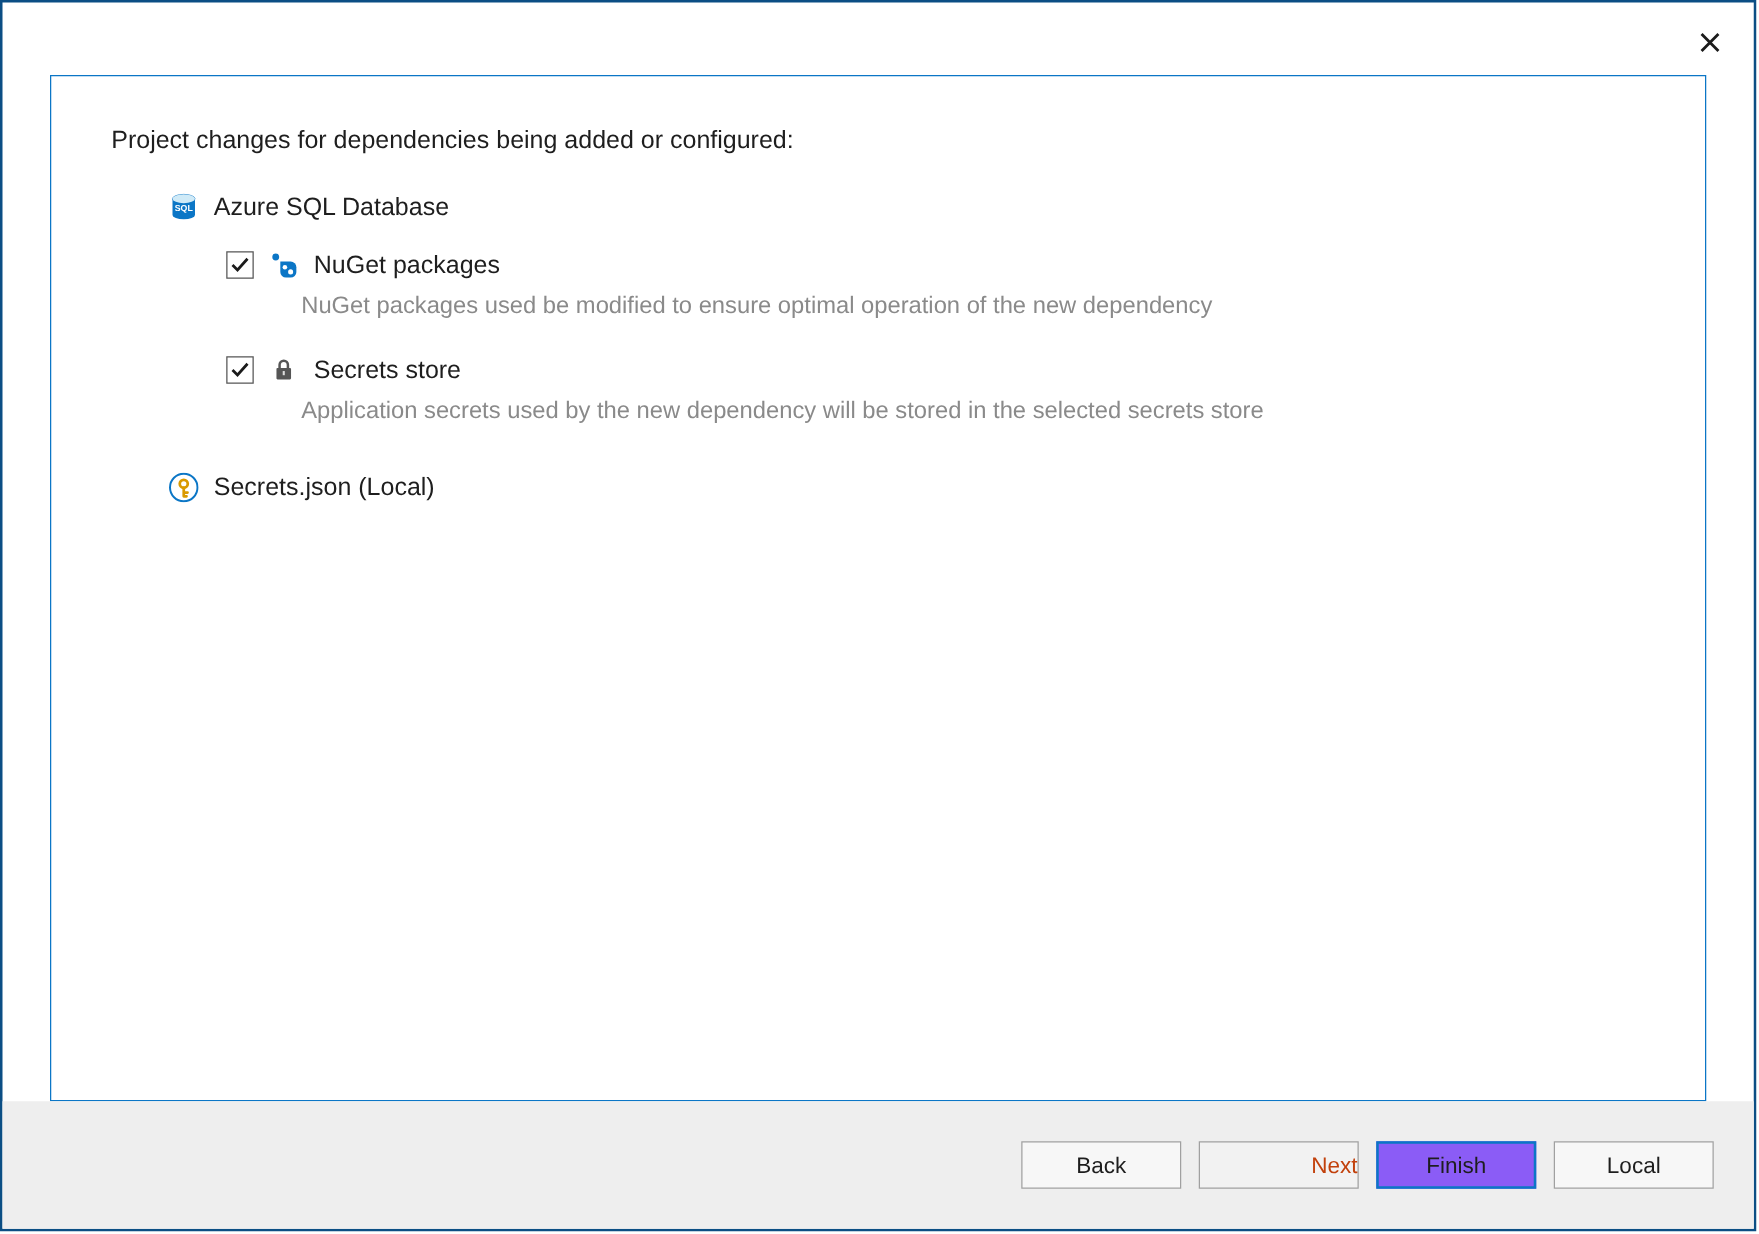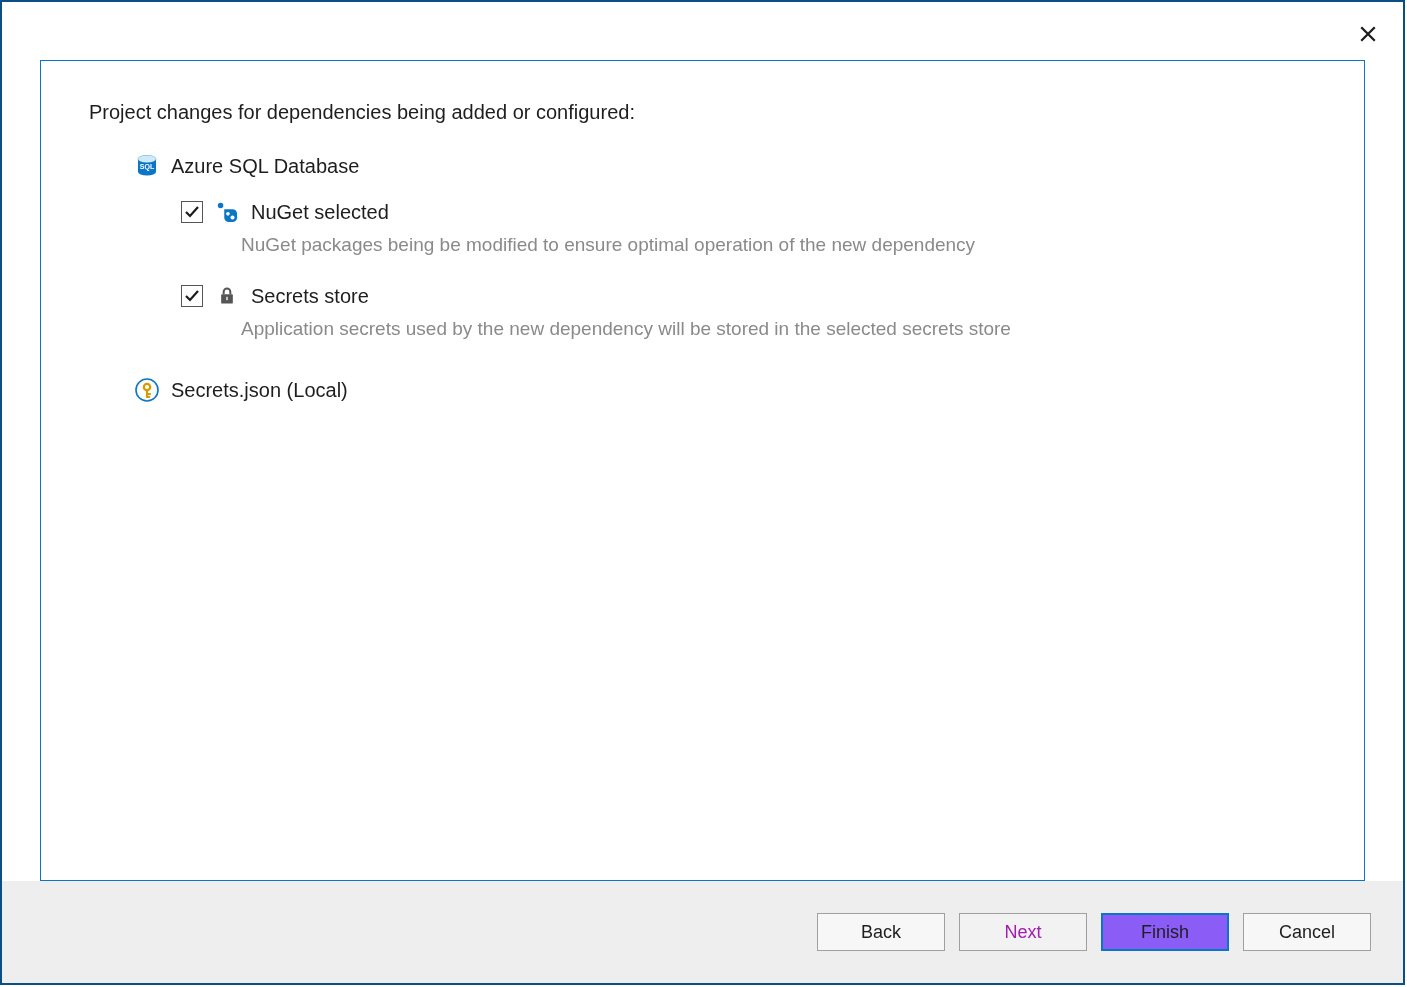--- a/index.html
+++ b/index.html
@@ -17,21 +17,21 @@
     .item-head { display: flex; align-items: center; gap: 12px; }
     .item-title { font-size: 20px; color: #1e1e1e; }
     .item-desc { margin-top: 10px; margin-left: 60px; font-size: 19px; color: #8a8a8a; }
     .secrets { display: flex; align-items: center; gap: 12px; margin-left: 46px; margin-top: 10px; }
     .secrets-label { font-size: 20px; color: #1e1e1e; }
     .checkbox { width: 22px; height: 22px; border: 1.5px solid #555; display: inline-flex; align-items: center; justify-content: center; background: #fff; cursor: pointer; flex-shrink: 0; }
     .checkbox svg { width: 16px; height: 16px; }
     .icon-box { width: 24px; height: 24px; flex-shrink: 0; display: inline-flex; align-items: center; justify-content: center; }
     .footer { height: 102px; background: #eeeeee; display: flex; align-items: center; justify-content: flex-end; padding-right: 32px; gap: 14px; padding-left: 32px; }
     .btn { min-width: 128px; height: 38px; border: 1px solid #a0a0a0; background: #f7f7f7; font-size: 18px; color: #1e1e1e; cursor: pointer; font-family: inherit; }
-    .btn-disabled { color: #a21caf; background: #f2f2f2; cursor: default; }
+    .btn-disabled { color: #c2410c; background: #f2f2f2; cursor: default; text-align: right; }
     .btn-primary { border: 2px solid #0b76c6; background: #8b5cf6; color: #1e1e1e; }
   </style>
 </head>
 <body>
 
 <div class="window">
 
   <div class="close">
     <svg viewBox="0 0 16 16" width="18" height="18">
         <path d="M2 2 L14 14 M14 2 L2 14" stroke="#1b1b1b" stroke-width="2" fill="none"></path>
@@ -64,23 +64,23 @@
               </svg>
           </span>
           <span class="icon-box">
             <svg viewBox="0 0 24 24" width="22" height="22">
               <circle cx="5" cy="5" r="3" fill="#0b76c6"></circle>
               <path d="M9 9 h9 a5 5 0 0 1 5 5 v4 a5 5 0 0 1 -5 5 h-4 a5 5 0 0 1 -5 -5 Z" fill="#0b76c6"></path>
               <circle cx="13" cy="14" r="2" fill="#fff"></circle>
               <circle cx="18" cy="18" r="2.2" fill="#fff"></circle>
             </svg>
           </span>
-          <span class="item-title">NuGet selected</span>
+          <span class="item-title">NuGet packages</span>
         </div>
-        <div class="item-desc">NuGet packages being be modified to ensure optimal operation of the new dependency</div>
+        <div class="item-desc">NuGet packages used be modified to ensure optimal operation of the new dependency</div>
       </div>
 
       <div class="item">
         <div class="item-head">
           <span class="checkbox">
             <svg viewBox="0 0 16 16">
                 <path d="M2 8 L6 12 L14 3" stroke="#1b1b1b" stroke-width="2.2" fill="none"></path>
               </svg>
           </span>
           <span class="icon-box">
@@ -106,16 +106,16 @@
         <span class="secrets-label">Secrets.json (Local)</span>
       </div>
 
     </div>
   </div>
 
   <div class="footer">
     <button class="btn">Back</button>
     <button class="btn btn-disabled" disabled="">Next</button>
     <button class="btn btn-primary">Finish</button>
-    <button class="btn">Cancel</button>
+    <button class="btn">Local</button>
   </div>
 
 </div>
 
 </body></html>

